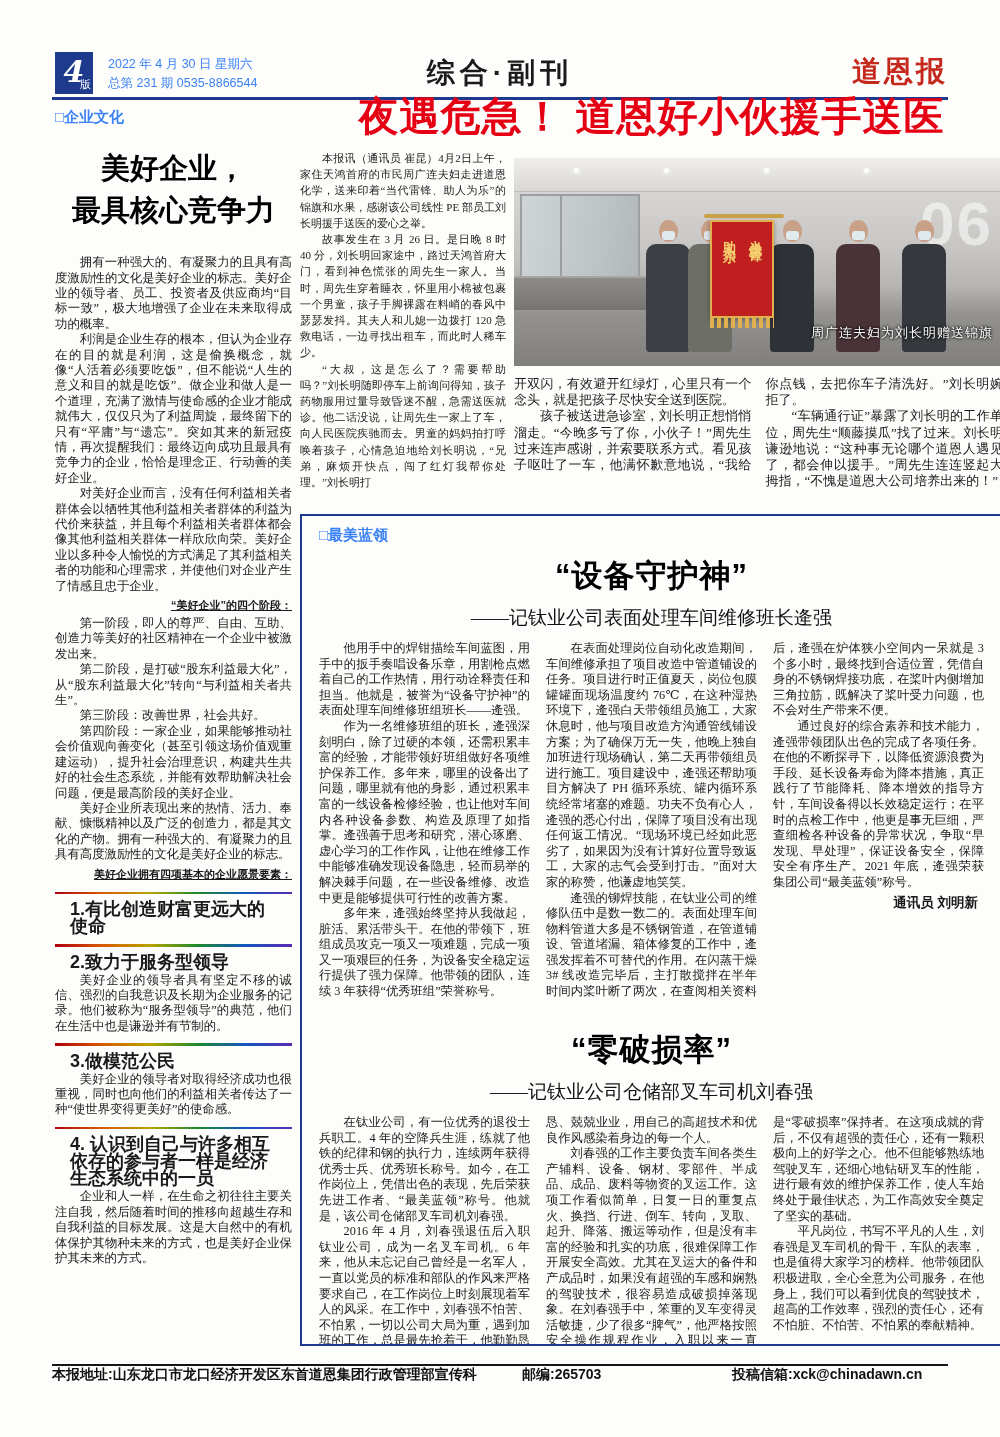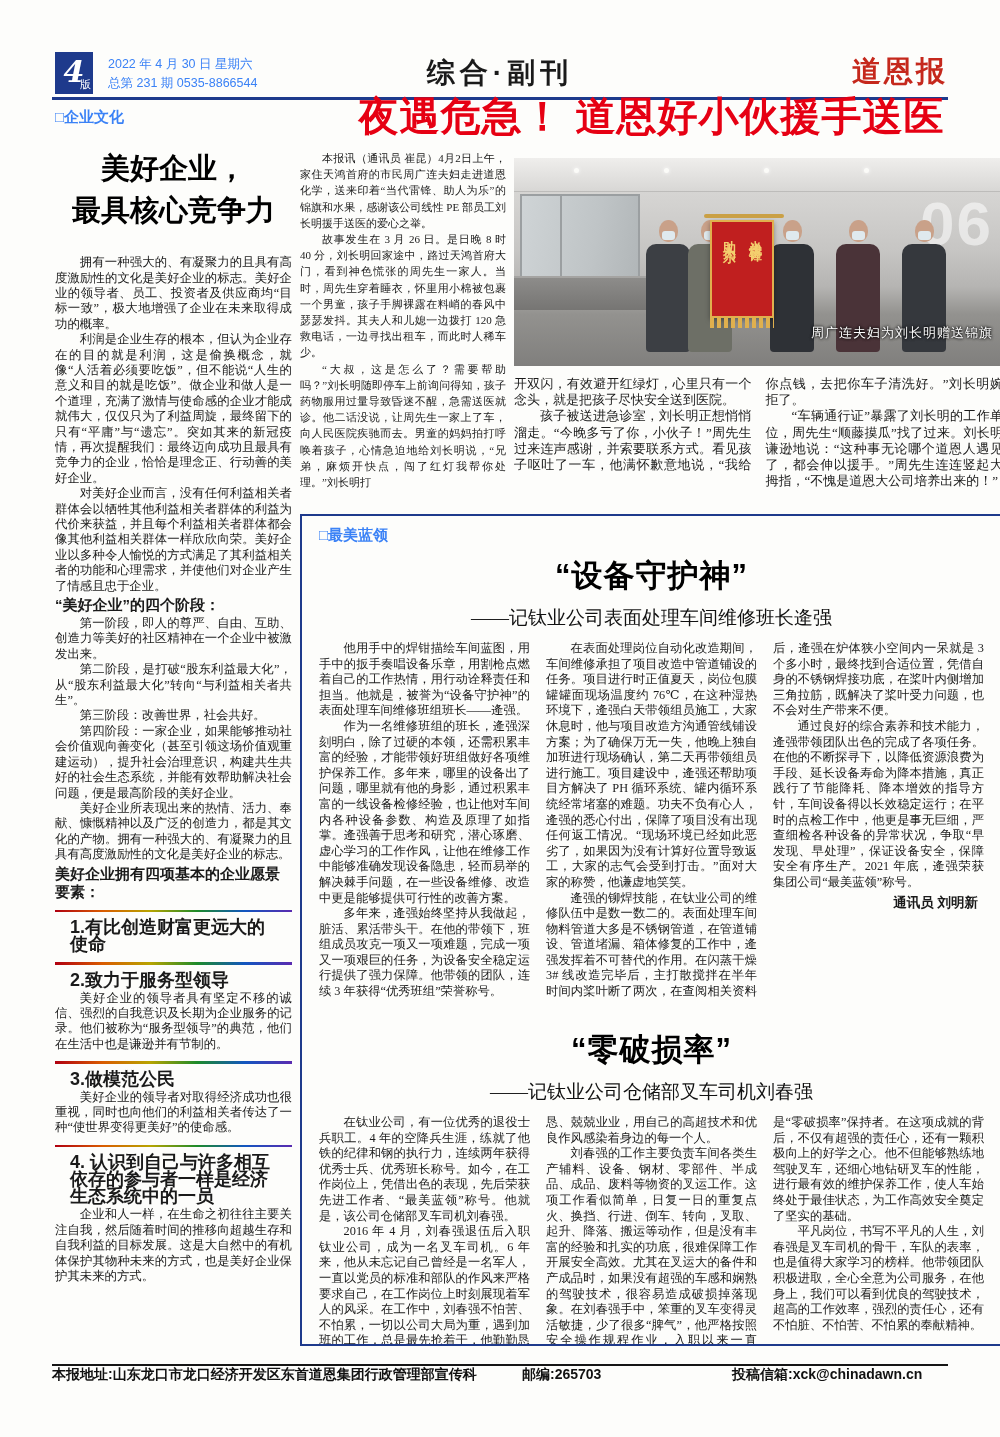--- a/index.html
+++ b/index.html
@@ -25,22 +25,22 @@
 
   
   .sec-label { font-family:"Liberation Sans","DejaVu Sans",sans-serif; font-size:15px; font-weight:bold; color:#3b82f6; }
   .body p { text-indent:2em; text-align:justify; }
 
   
   .left-col { position:absolute; left:55px; top:108px; width:237px; height:1250px; overflow:hidden; }
   .left-title { text-align:center; font-family:"Liberation Sans","DejaVu Sans",sans-serif;
     font-size:29px; font-weight:bold; line-height:1.45; margin:20px 0 24px; color:#000; }
   .left-col .body { font-size:12.4px; line-height:15.4px; }
-  .bold-head { font-weight:bold; font-size:15px; line-height:18px; margin:2px 0;
-    font-family:"Liberation Sans","DejaVu Sans",sans-serif; text-align:left; }
+  .bold-head { font-weight:bold; font-size:11px; line-height:18px; margin:2px 0;
+    font-family:"Liberation Sans","DejaVu Sans",sans-serif; text-align:right;text-decoration:underline; }
   .rainbow { height:2.5px; border:none; margin:9px 0 7px;
     background:linear-gradient(90deg,#b00010,#d95b00,#b8a400,#1d8a2a,#1256c0,#5a2bb0); }
   .vision h4 { font-family:"Liberation Sans","DejaVu Sans",sans-serif; font-size:18px; line-height:17px; margin:0 15px 2px; }
   .vision p { font-size:12.4px; line-height:15.4px; text-indent:2em; text-align:justify; }
 
   
   .right-region { position:absolute; left:300px; top:92px; width:703px; }
   .red-headline { text-align:center; color:#e60013; font-family:"Liberation Sans","DejaVu Sans",sans-serif;
     font-size:40px; font-weight:bold; letter-spacing:1px; line-height:48px; white-space:nowrap; }
   .news { position:relative; margin-top:10px; height:352px; }

